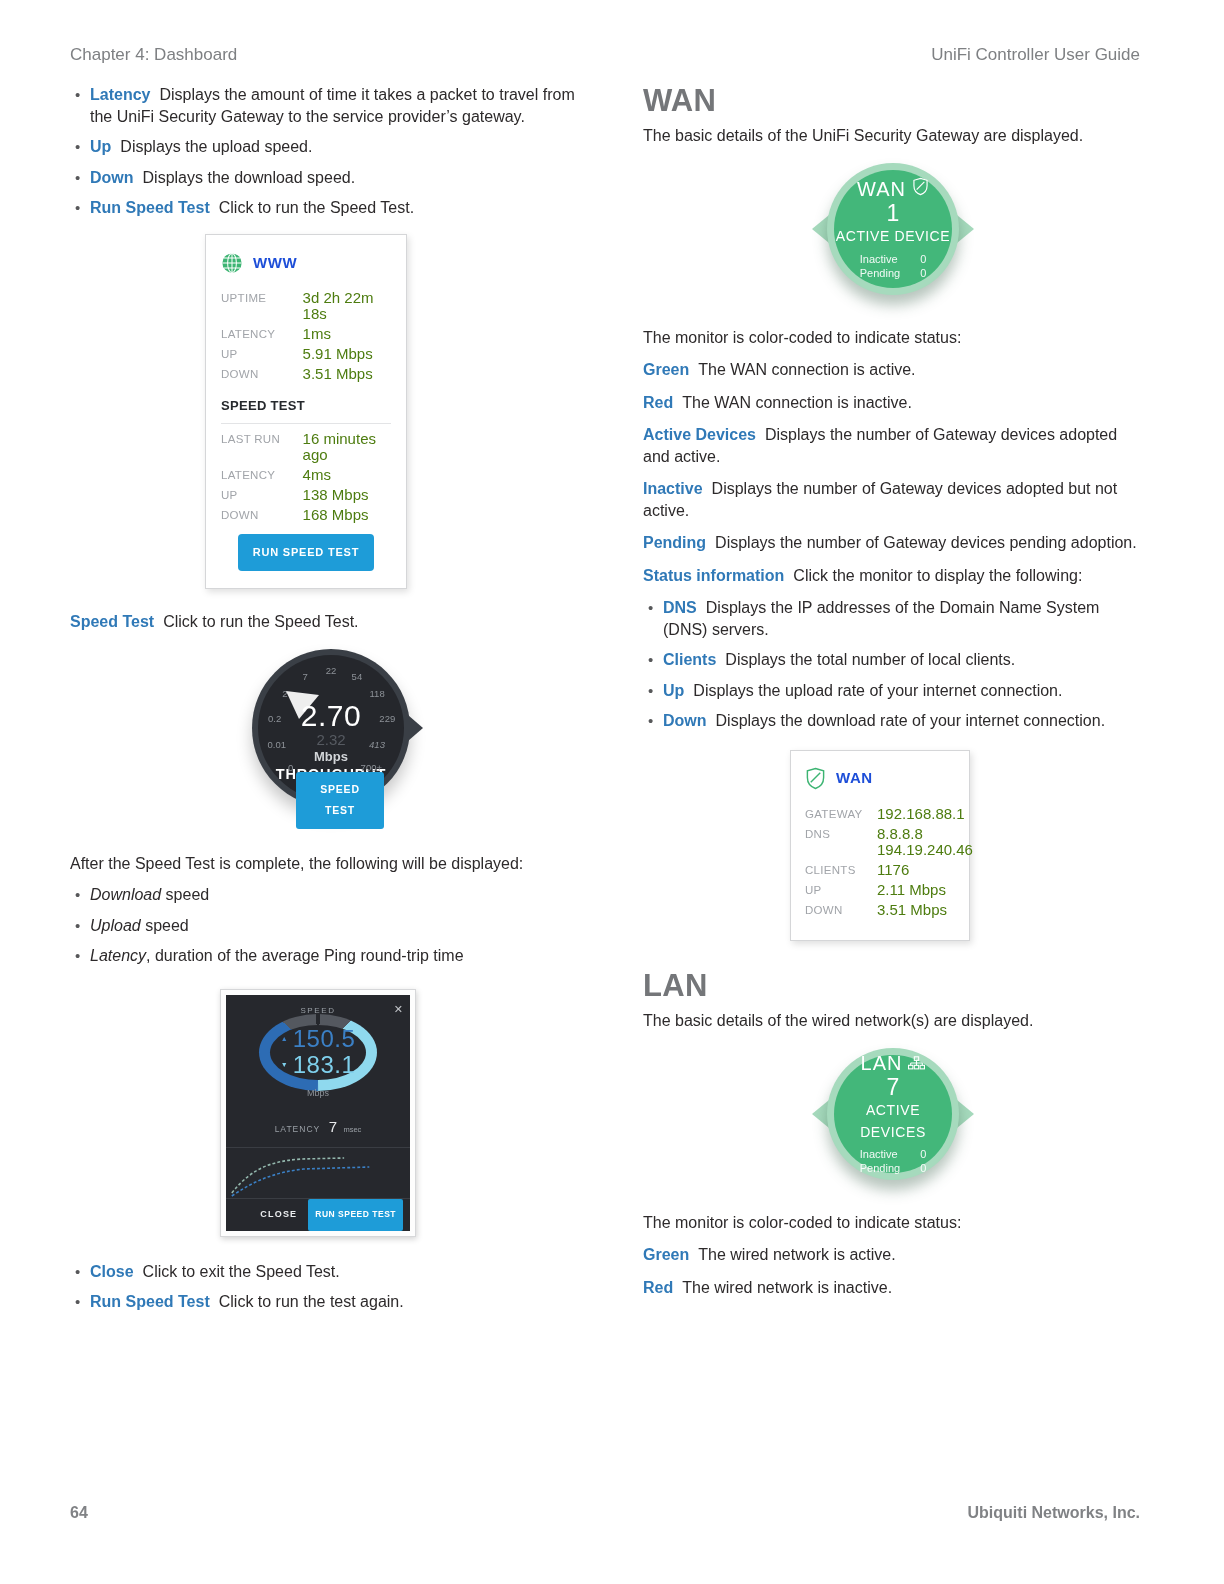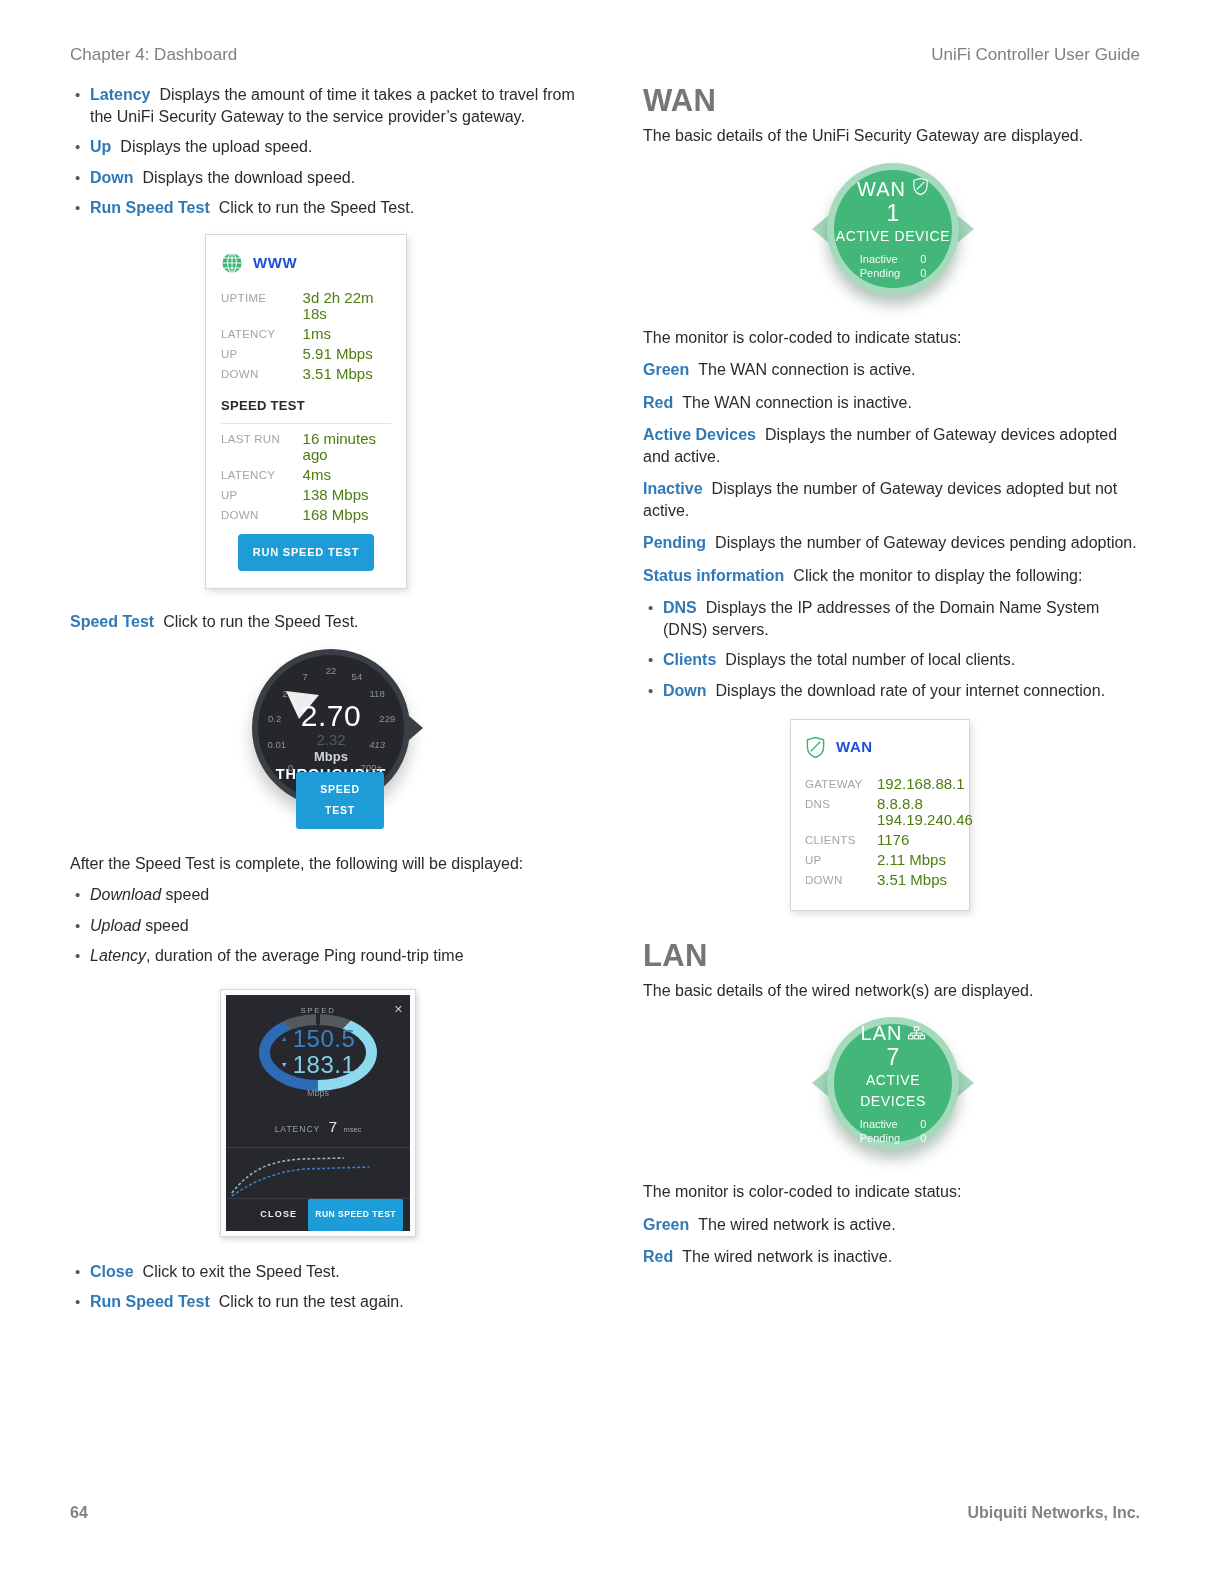--- a/index.html
+++ b/index.html
@@ -339,20 +339,21 @@
       <p class="tpara"><b class="term">Status information</b><span>Click the monitor to display the following:</span></p>
     </div>
 
   <ul class="blist blue">
 
 
       <li><b class="term">DNS</b><span>Displays the IP addresses of the Domain Name System (DNS) servers.</span></li>
 
       <li><b class="term">Clients</b><span>Displays the total number of local clients.</span></li>
 
+      <li><b class="term">Up</b><span>Displays the upload rate of your internet connection.</span></li>
 
       <li><b class="term">Down</b><span>Displays the download rate of your internet connection.</span></li>
     </ul>
 
   <div class="card wan-card">
     <div class="card-title">
       <span>
         <svg viewBox="0 0 22 24" width="21" height="23" fill="none" stroke="#3cb472" stroke-width="1.5">
           <path d="M11 1.5 L19.5 4 V11 C19.5 17 16 20.8 11 22.5 C6 20.8 2.5 17 2.5 11 V4 Z"></path>
           <path d="M6 16 L16 6"></path>

